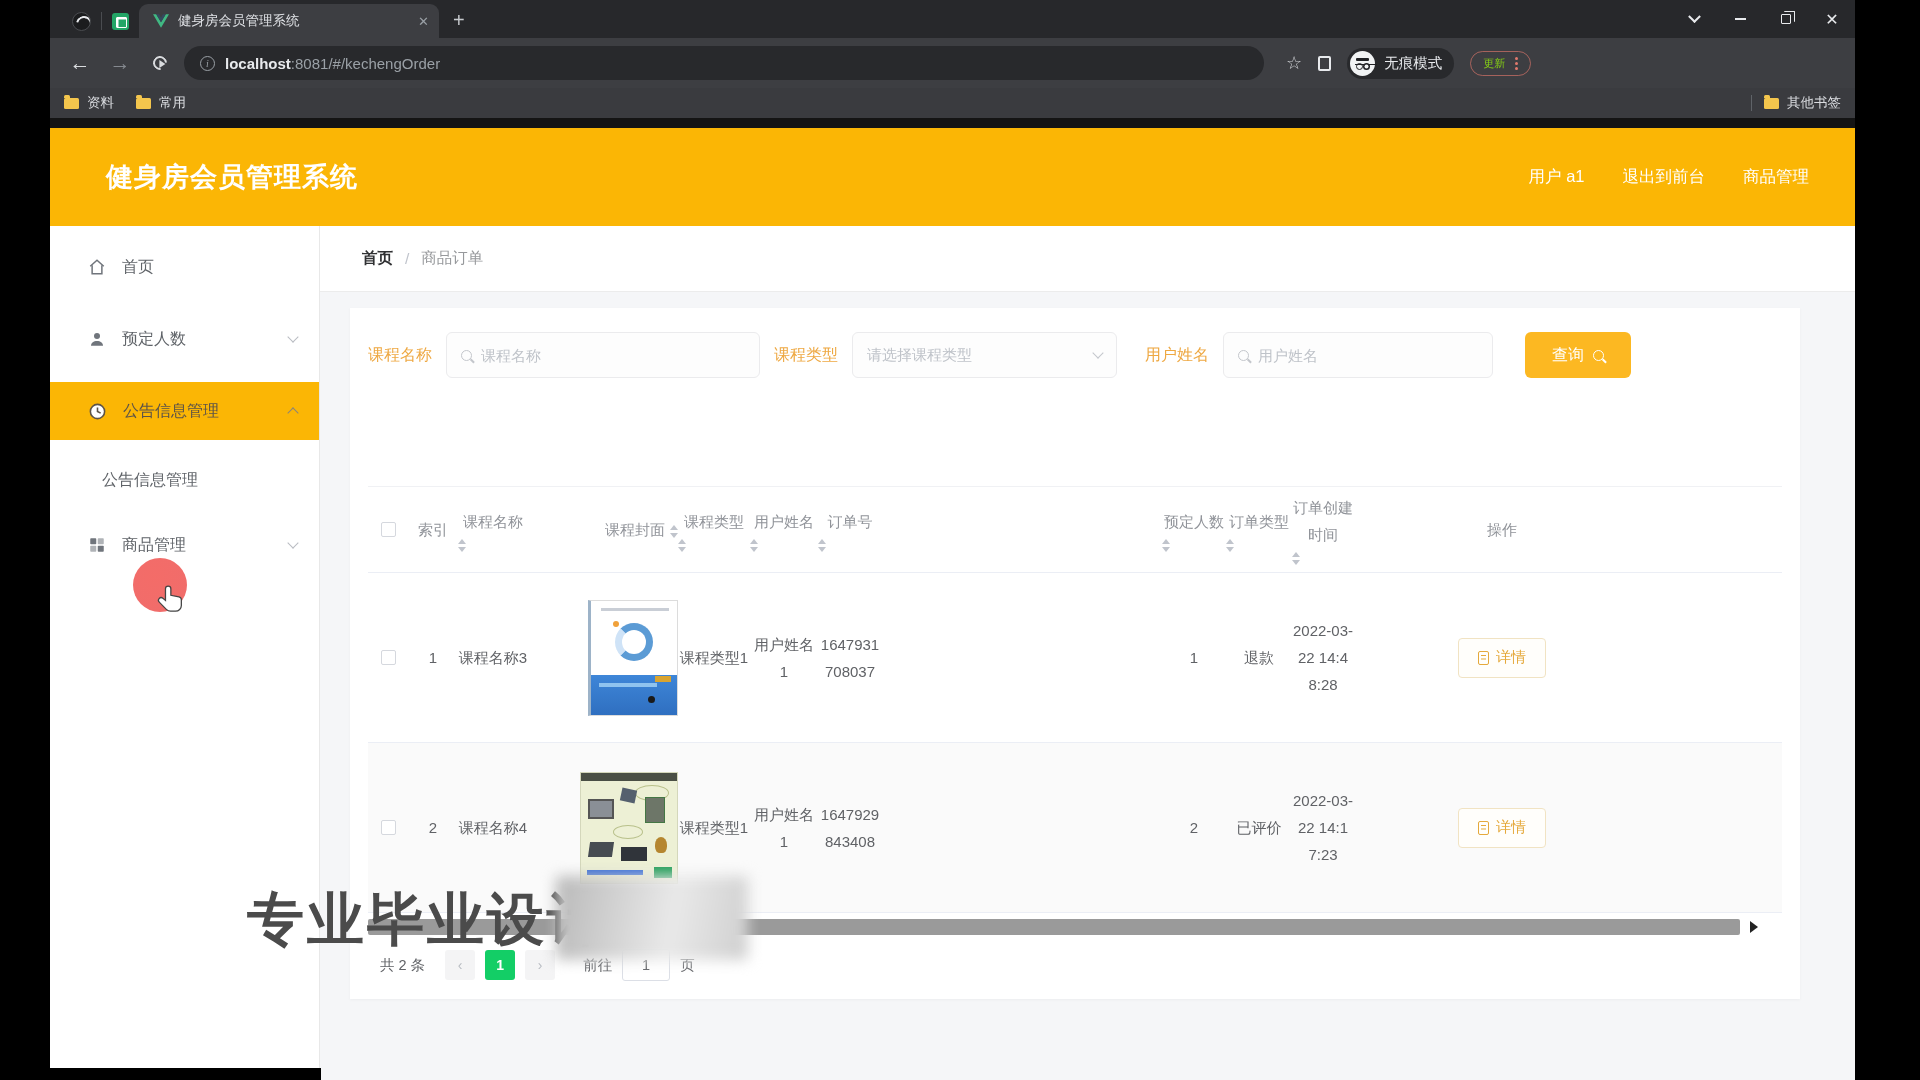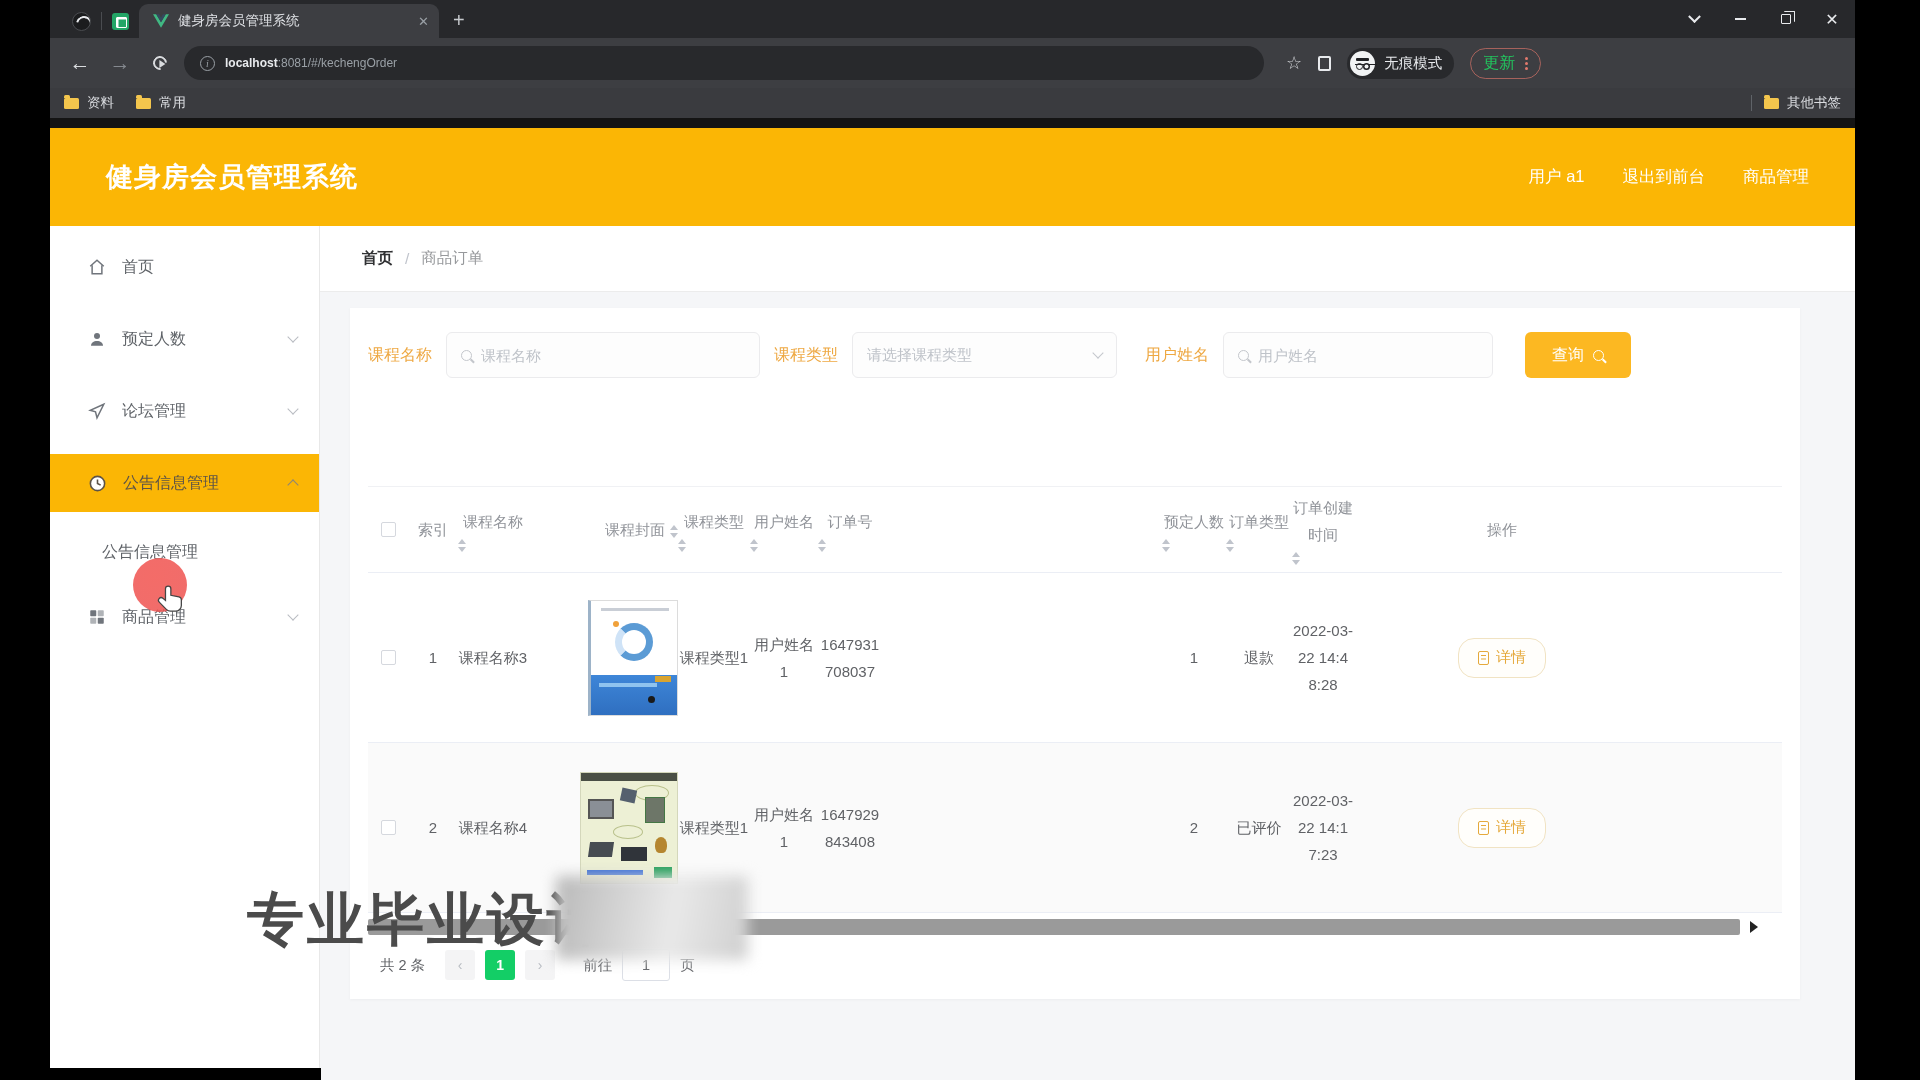--- a/index.html
+++ b/index.html
@@ -32,33 +32,33 @@
 
   
   .toolbar { height:50px; background:#3d3e42; display:flex; align-items:center; padding:0 14px; gap:8px; }
   .nav-arrow { font-size:21px; width:32px; text-align:center; }
   .back { color:#d9dbde; } .fwd { color:#85898f; }
   .reload { width:32px; display:flex; justify-content:center; }
   .reload-c { width:14px; height:14px; border:2px solid #d9dbde; border-radius:50%; border-right-color:transparent; position:relative; transform:rotate(40deg); }
   .reload-c::after { content:''; position:absolute; right:-4px; top:-1px; border:4px solid transparent; border-left:6px solid #d9dbde; transform:rotate(-40deg); }
   .urlpill { flex:1; max-width:1080px; height:34px; background:#28292c; border-radius:17px; display:flex; align-items:center; padding:0 16px; gap:10px; }
   .info-i { width:15px; height:15px; border:1.5px solid #9aa0a6; border-radius:50%; color:#9aa0a6; font-size:10px; display:flex; align-items:center; justify-content:center; font-family:"Liberation Serif",serif; font-style:italic; }
-  .url { font-size:12px; white-space:nowrap; }
+  .url { font-size:15px; white-space:nowrap; }
   .url .host { color:#e8eaed; font-weight:bold; }
   .url .rest { color:#9aa0a6; }
   .tb-right { display:flex; align-items:center; gap:16px; margin-left:14px; }
   .star { color:#cfd1d4; font-size:18px; }
   .sq-ic { width:13px; height:15px; border:2px solid #e8eaed; border-radius:2px; }
   .incog { display:flex; align-items:center; gap:9px; background:#28292c; border-radius:16px; padding:3px 12px 3px 3px; }
   .spy { width:25px; height:25px; border-radius:50%; background:#f1f3f4; position:relative; }
   .spy::before { content:''; position:absolute; left:6px; top:7px; width:13px; height:3px; background:#202124; border-radius:1px; box-shadow:-2px 5px 0 -1px #202124, 9px 5px 0 -1px #202124; }
   .spy::after { content:''; position:absolute; left:6px; top:12px; width:5px; height:5px; border:1.5px solid #202124; border-radius:50%; box-shadow:7px 0 0 -1.5px #f1f3f4, 7px 0 0 0 #202124; }
   .incog-label { color:#e8eaed; font-size:14.5px; }
   .update-pill { display:flex; align-items:center; gap:10px; border:1.5px solid rgba(222,118,106,.65); border-radius:16px; padding:4px 12px; }
-  .update-label { color:#22c55e; font-size:16px; }
+  .update-label { color:#84cc16; font-size:11px; }
   .kebab { color:#e2796d; font-size:14px; letter-spacing:0; line-height:5px; display:flex; flex-direction:column; gap:2px; }
   .kebab i { width:3px; height:3px; border-radius:50%; background:#e2796d; display:block; }
 
   
   .bookbar { height:30px; background:#3a3b3f; display:flex; align-items:center; padding:0 14px; gap:22px; font-size:13.5px; color:#dadce0; }
   .bm { display:flex; align-items:center; gap:8px; }
   .folder { width:15px; height:11px; background:#f4c64d; border-radius:1.5px; position:relative; }
   .folder::before { content:''; position:absolute; top:-3px; left:0; width:6px; height:3px; background:#f4c64d; border-radius:1.5px 1.5px 0 0; }
   .bm-right { margin-left:auto; display:flex; align-items:center; gap:12px; }
   .bm-div { width:1px; height:16px; background:#5f6368; }
@@ -122,21 +122,21 @@
   .c-people{width:64px}
   .c-otype{width:66px}
   .c-created{width:62px; margin-right:40px; word-break:break-all;}
   .c-action{width:216px; display:flex; justify-content:center;}
   .cb { width:15px; height:15px; border:1px solid #d5d8de; border-radius:2px; background:#fff; }
   .sort { display:inline-flex; flex-direction:column; gap:3px; margin-left:5px; vertical-align:middle; }
   .sort i { display:block; width:0; height:0; border-left:4.5px solid transparent; border-right:4.5px solid transparent; }
   .sort .asc { border-bottom:5.5px solid #c0c4cc; }
   .sort .desc { border-top:5.5px solid #c0c4cc; }
   .stack .sort { display:flex; margin:4px auto 0; }
-  .btn-detail { height:40px; min-width:88px; background:#fffefb; border:1px solid #f1e3c3; border-radius:16px; color:#e5a93c; font-size:15px; display:flex; align-items:center; justify-content:center; gap:7px; font-family:inherit; }
+  .btn-detail { height:40px; min-width:88px; background:#fffefb; border:1px solid #f1e3c3; border-radius:4px; color:#e5a93c; font-size:15px; display:flex; align-items:center; justify-content:center; gap:7px; font-family:inherit; }
   .doc-ic { width:11px; height:14px; border:1.5px solid #e5a93c; border-radius:2px; position:relative; }
   .doc-ic::after { content:''; position:absolute; left:1.5px; top:3px; width:5px; height:1.5px; background:#e5a93c; box-shadow:0 3.5px 0 #e5a93c; }
 
   
   .cover1 { width:90px; height:116px; background:#fff; border:1px solid #dcdcdc; border-left:3px solid #9db3c8; position:relative; overflow:hidden; }
   .cover1 .topline { position:absolute; top:7px; left:10px; right:8px; height:3px; background:#c9ced6; }
   .cover1 .ring { position:absolute; top:22px; left:24px; width:38px; height:38px; border-radius:50%; border:7px solid #5b9bd5; border-left-color:#cfe3f7; }
   .cover1 .ringdot { position:absolute; top:20px; left:22px; width:6px; height:6px; border-radius:50%; background:#f0a13a; }
   .cover1 .band { position:absolute; bottom:0; left:0; right:0; height:40px; background:linear-gradient(#3e86d8,#2f6fc0); }
   .cover1 .bandline { position:absolute; bottom:28px; left:8px; width:58px; height:4px; background:#8fc3ef; }
@@ -280,27 +280,20 @@
                 <path d="M5.5 9.5V21h13V9.5"></path>
               </svg>
             <span class="s-label">首页</span>
           </div>
           <div class="s-item">
             <svg width="18" height="18" viewBox="0 0 24 24" fill="#70757c">
                 <circle cx="12" cy="8" r="4"></circle>
                 <path d="M4 21c0-4 3.5-6.5 8-6.5s8 2.5 8 6.5z"></path>
               </svg>
             <span class="s-label">预定人数</span>
-            <span class="s-chev"></span>
-          </div>
-          <div class="s-item">
-            <svg width="18" height="18" viewBox="0 0 24 24" fill="none" stroke="#70757c" stroke-width="2">
-                <path d="M21 3 3 11l7 2 2 8z"></path>
-              </svg>
-            <span class="s-label">论坛管理</span>
             <span class="s-chev"></span>
           </div>
           <div class="s-item active">
             <svg width="19" height="19" viewBox="0 0 24 24" fill="#fff" stroke="#5c5348" stroke-width="2">
                 <circle cx="12" cy="12" r="9"></circle>
                 <path d="M12 7v5l4 2" fill="none"></path>
               </svg>
             <span class="s-label">公告信息管理</span>
             <span class="s-chev up"></span>
           </div>

